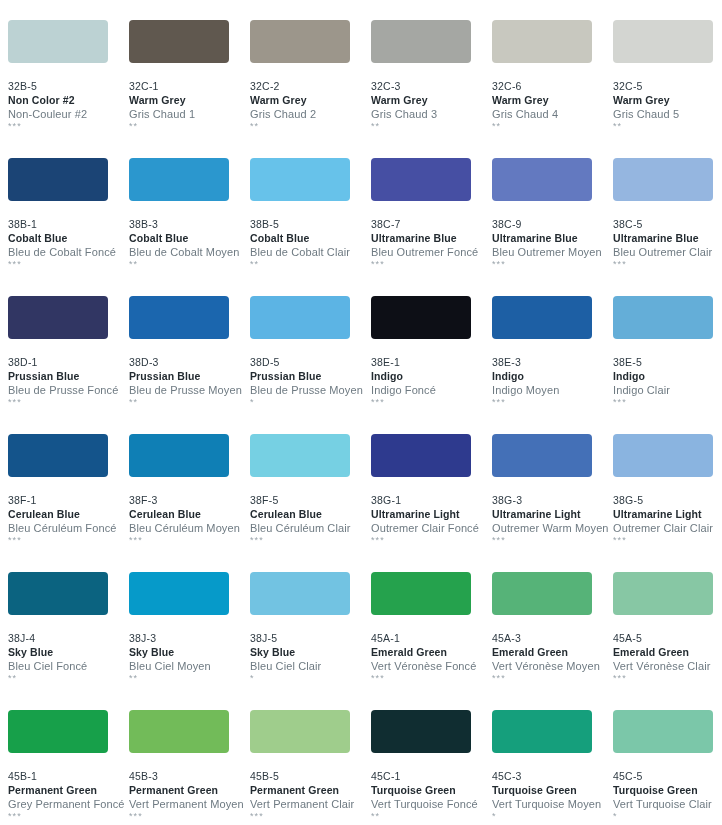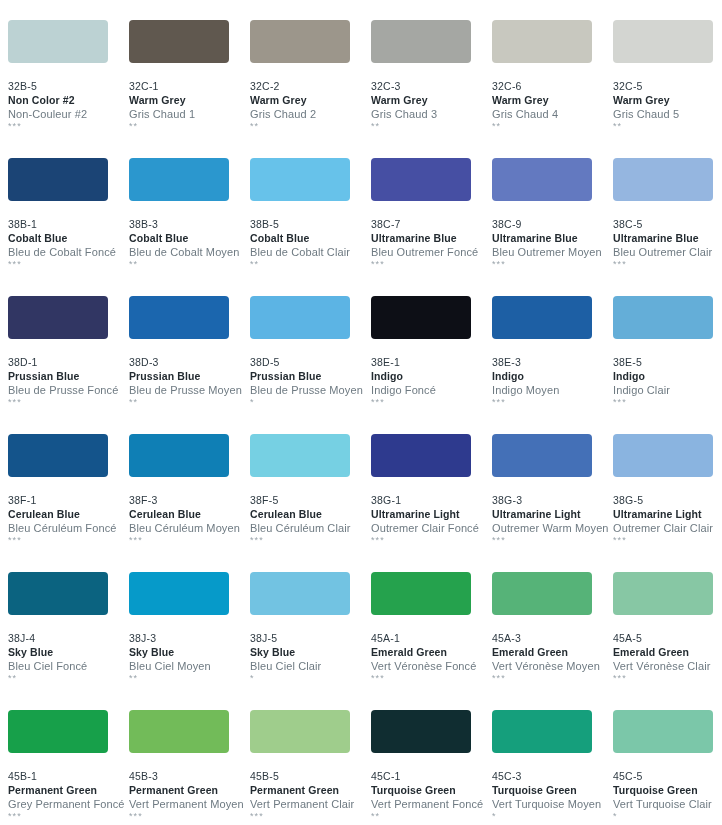--- a/index.html
+++ b/index.html
@@ -365,21 +365,21 @@
         <div class="name-line">Permanent Green</div>
         <div class="fr-line">Vert Permanent Clair</div>
         <div class="rating-line">***</div>
       </div>
     </div>
     <div class="swatch-card">
       <div class="swatch-chip" style="background-color: rgb(16, 45, 49);"></div>
       <div class="swatch-text">
         <div class="code-line">45C-1</div>
         <div class="name-line">Turquoise Green</div>
-        <div class="fr-line">Vert Permanent Foncé</div>
+        <div class="fr-line">Vert Turquoise Foncé</div>
         <div class="rating-line">**</div>
       </div>
     </div>
     <div class="swatch-card">
       <div class="swatch-chip" style="background-color: rgb(21, 159, 124);"></div>
       <div class="swatch-text">
         <div class="code-line">45C-3</div>
         <div class="name-line">Turquoise Green</div>
         <div class="fr-line">Vert Turquoise Moyen</div>
         <div class="rating-line">*</div>

